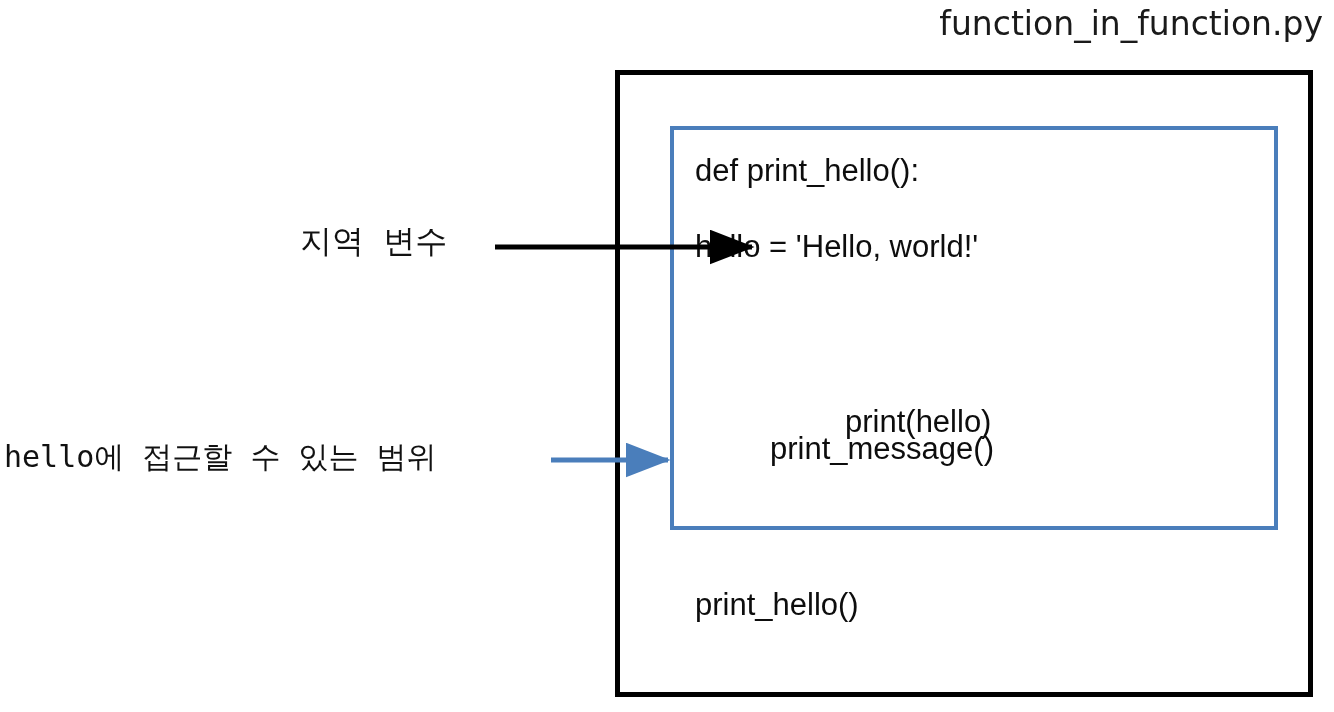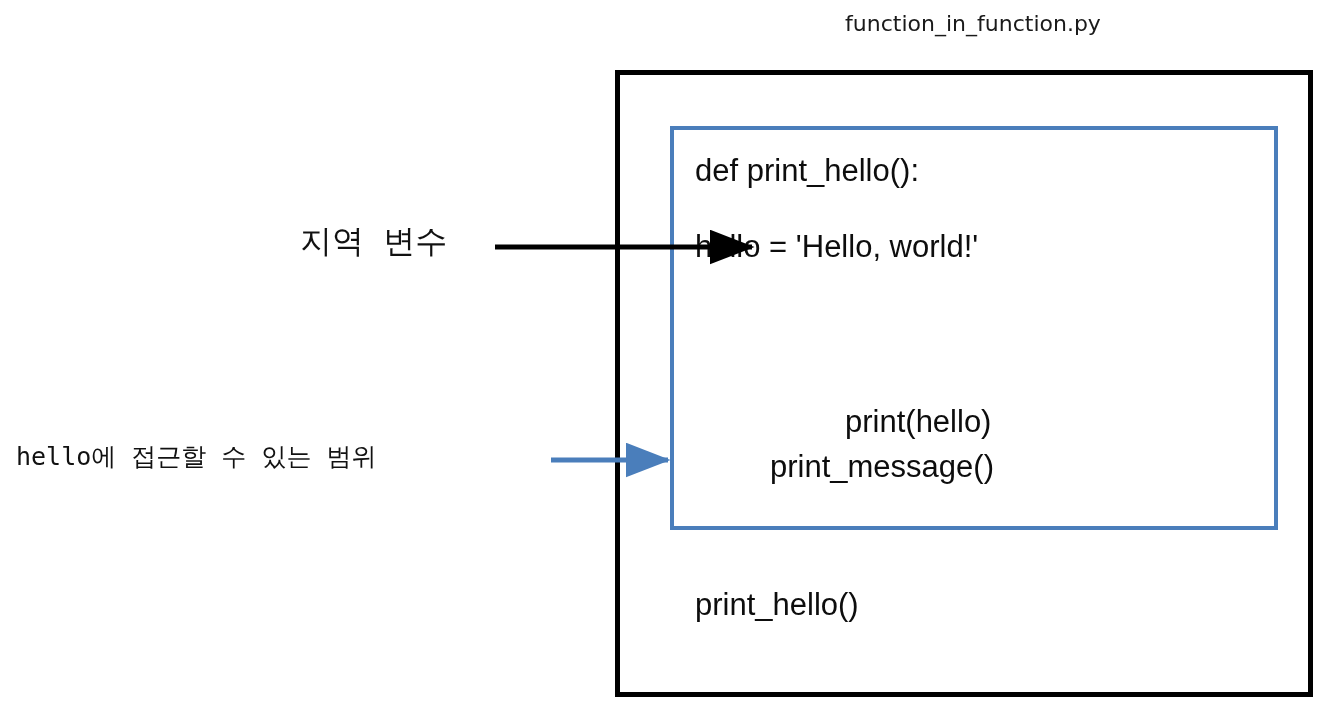--- a/index.html
+++ b/index.html
@@ -16,24 +16,24 @@
     overflow: hidden;
     font-family: "DejaVu Sans", sans-serif;
   }
 
   
   .file-title {
     position: absolute;
     left: 615px;
     top: 2px;
     width: 700px;
-    text-align: center;
+    text-align: right;
     padding-left: 8px;
     font-family: "DejaVu Sans", sans-serif;
-    font-size: 22px;
+    font-size: 33px;
     line-height: 44px;
     color: #1a1a1a;
     white-space: nowrap;
   }
 
   
   .module-box {
     position: absolute;
     left: 615px;
     top: 70px;
@@ -67,41 +67,41 @@
     letter-spacing: 0px;
   }
   .code-line.indent-0 { left: 695px; }
   .code-line.indent-1 { left: 770px; }
   .code-line.indent-2 { left: 845px; }
 
   .code-row-0 { top: 152px; }
   .code-row-1 { top: 228px; }
   .code-row-2 { top: 300px; }
   .code-row-3 { top: 370px; margin-top: 33px; }
-  .code-row-4 { top: 448px; }
+  .code-row-4 { top: 430px; }
   .code-row-outer { top: 586px; }
 
   
   .annotation-label {
     position: absolute;
     font-family: Liberation Mono, monospace;
     font-size: 32px;
     line-height: 40px;
     color: #111111;
     white-space: nowrap;
   }
   .label-local-var {
     left: 300px;
     top: 224px;
   }
   .label-scope {
-    left: 16px;
+    left: 4px;
     top: 437px;
     font-family: "DejaVu Sans Mono", monospace;
-    font-size: 25px;
+    font-size: 30px;
     text-align: right;
   }
 
   
   .arrow-layer {
     position: absolute;
     left: 0;
     top: 0;
     width: 1334px;
     height: 712px;

